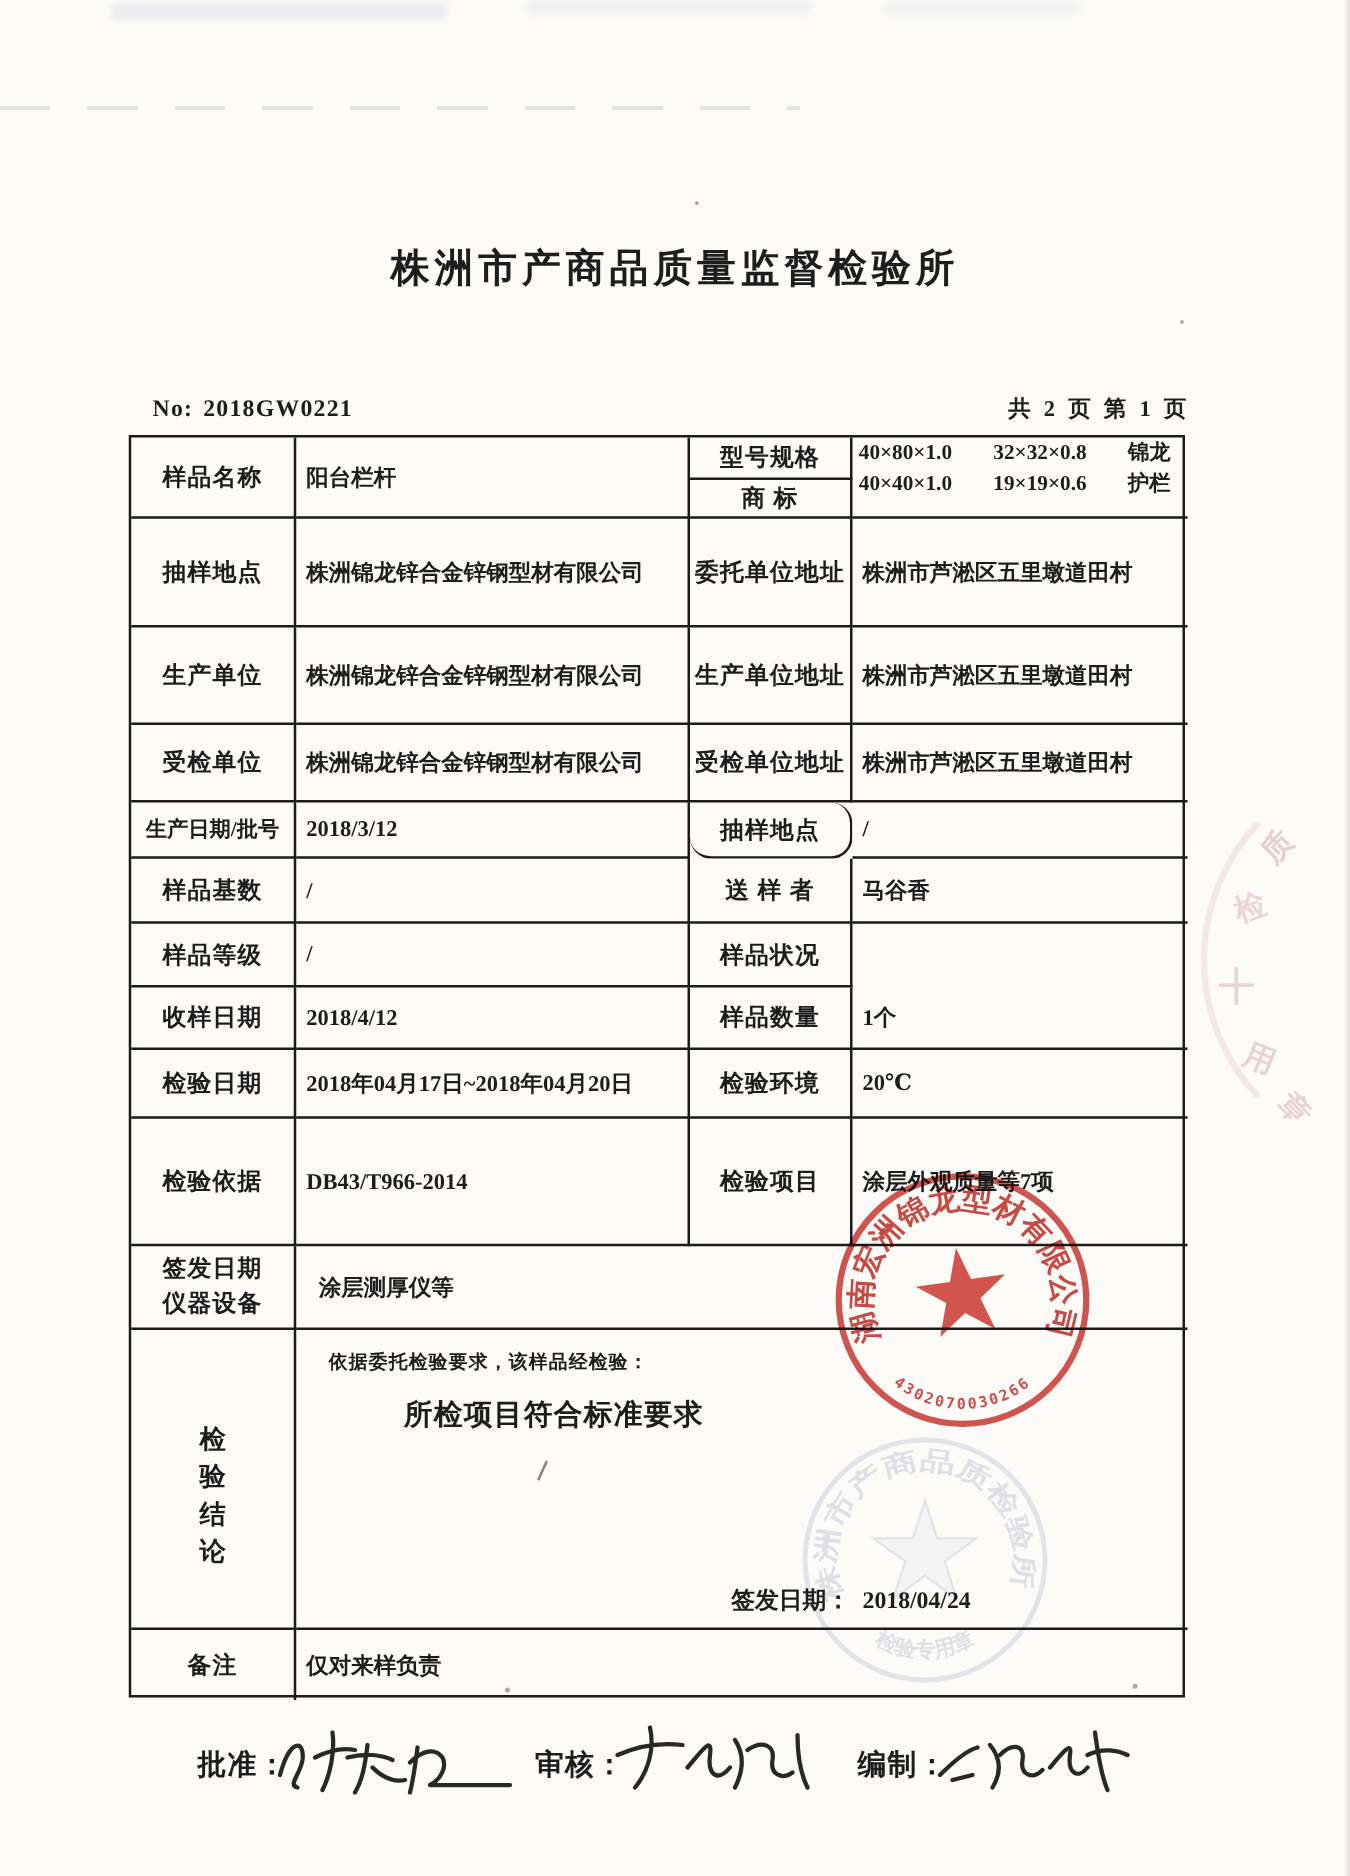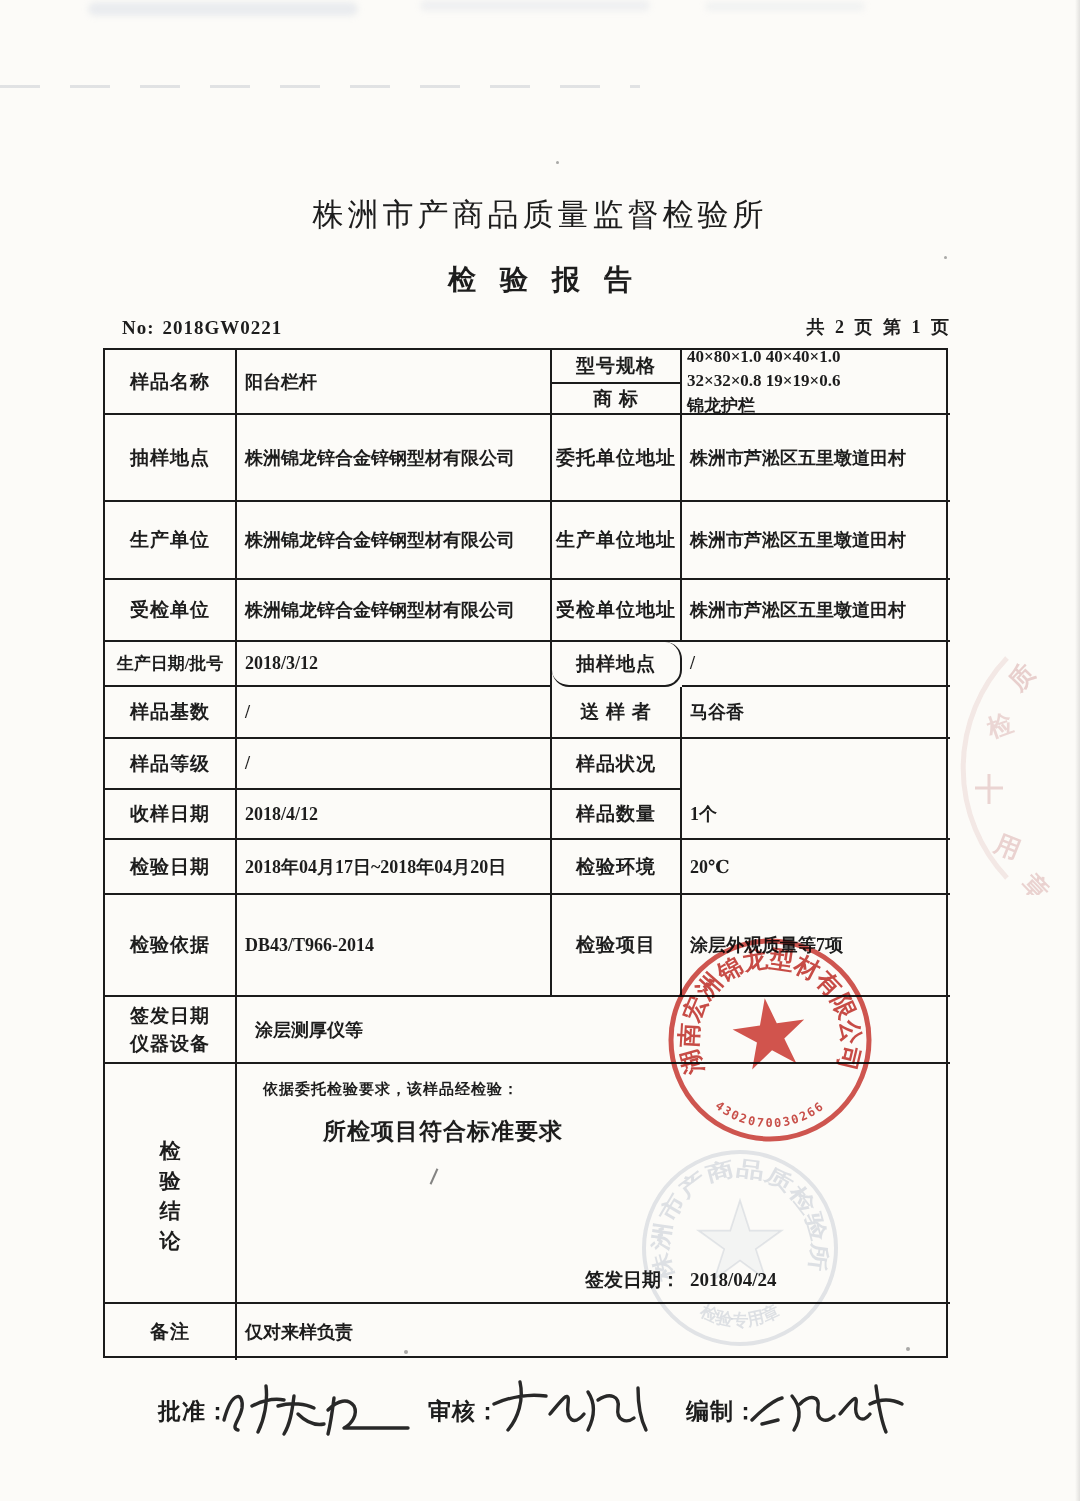--- a/index.html
+++ b/index.html
@@ -17,42 +17,42 @@
   .smudge.s1{left:88px;top:2px;width:270px;height:14px;background:rgba(165,178,205,0.20);}
   .smudge.s2{left:420px;top:0;width:230px;height:11px;background:rgba(165,178,205,0.14);}
   .smudge.s3{left:705px;top:2px;width:160px;height:9px;background:rgba(165,178,205,0.12);}
   .streak{position:absolute;left:0;top:85px;width:640px;height:3px;
     background:repeating-linear-gradient(90deg,rgba(100,112,135,0.18) 0 40px,rgba(100,112,135,0) 40px 70px);}
   .edge-shade{position:absolute;right:0;top:0;width:5px;height:100%;background:linear-gradient(90deg,rgba(0,0,0,0),rgba(0,0,0,0.10));}
   .speck{position:absolute;background:#555;border-radius:50%;opacity:.5;}
   .tickmark{position:absolute;left:433px;top:1168px;width:2px;height:17px;background:#444;transform:rotate(24deg);opacity:.65;}
   
   .title{position:absolute;top:194px;left:0;width:100%;text-align:center;
-    font-size:31px;font-weight:400;letter-spacing:4px;}
+    font-size:31px;font-weight:700;letter-spacing:4px;}
   .subtitle{position:absolute;top:261px;left:0;width:100%;text-align:center;
     font-size:28px;font-weight:700;letter-spacing:24px;text-indent:24px;}
   .meta-no{position:absolute;left:122px;top:317px;font-size:19px;font-weight:700;letter-spacing:1px;}
   .meta-no span{margin-right:8px;}
   .meta-page{position:absolute;right:128px;top:315px;font-size:18px;font-weight:700;letter-spacing:3px;}
   
   .report-table{
     position:absolute;left:103px;top:348px;width:845px;height:1010px;
     display:grid;box-sizing:border-box;
     grid-template-columns:132px 315px 130px 268px;
     grid-template-rows:34px 31px 87px 78px 62px 45px 52px 51px 50px 55px 102px 67px 240px 56px;
     border:2px solid #1b1b1b;
   }
   .cell{box-sizing:border-box;border-right:2px solid #1b1b1b;border-bottom:2px solid #1b1b1b;
     display:flex;align-items:center;overflow:hidden;}
   .cell.lastcol{border-right:none;}
   .cell.lastrow{border-bottom:none;}
   .lbl{justify-content:center;font-weight:700;font-size:19px;letter-spacing:1px;text-align:center;}
   .lbl.small{font-size:17px;letter-spacing:0;}
   .val{justify-content:flex-start;padding-left:8px;font-size:18px;font-weight:600;}
-  .spec-cell{flex-direction:column;align-items:flex-start;justify-content:center;
+  .spec-cell{flex-direction:row;align-items:flex-start;justify-content:center;
     padding-left:5px;font-size:17px;font-weight:600;line-height:1.45;}
   .equip-lbl{flex-direction:column;justify-content:center;line-height:1.45;}
   .vert-lbl{justify-content:center;}
   .vert-lbl span{writing-mode:vertical-rl;text-orientation:upright;
     font-size:21px;font-weight:700;letter-spacing:30px;}
   .concl-cell{position:relative;display:block;}
   .concl-l1{position:absolute;left:26px;top:16px;font-size:15px;font-weight:700;letter-spacing:1px;}
   .concl-l2{position:absolute;left:86px;top:52px;font-size:23px;font-weight:700;letter-spacing:1px;}
   .issue-line{position:absolute;left:348px;top:203px;font-size:19px;font-weight:700;}
   .issue-line span{margin-right:10px;}
@@ -77,21 +77,20 @@
   <div class="smudge s3"></div>
   <div class="streak"></div>
   <div class="edge-shade"></div>
   <div class="speck" style="left:556px;top:161px;width:3px;height:3px;"></div>
   <div class="speck" style="left:944px;top:256px;width:3px;height:3px;"></div>
   <div class="speck" style="left:404px;top:1350px;width:4px;height:4px;"></div>
   <div class="speck" style="left:906px;top:1347px;width:4px;height:4px;"></div>
   <div class="tickmark"></div>
 
   <div class="title">株洲市产商品质量监督检验所</div>
-  <div class="subtitle">检验报告</div>
   <div class="meta-no">
     <span>No:</span><span>2018GW0221</span>
   </div>
   <div class="meta-page">共 2 页 第 1 页</div>
 
   <div class="report-table">
 
     <div class="cell lbl" style="grid-column:1;grid-row:1/3;">样品名称</div>
     <div class="cell val" style="grid-column:2;grid-row:1/3;">阳台栏杆</div>
     <div class="cell lbl" style="grid-column:3;grid-row:1;">型号规格</div>

